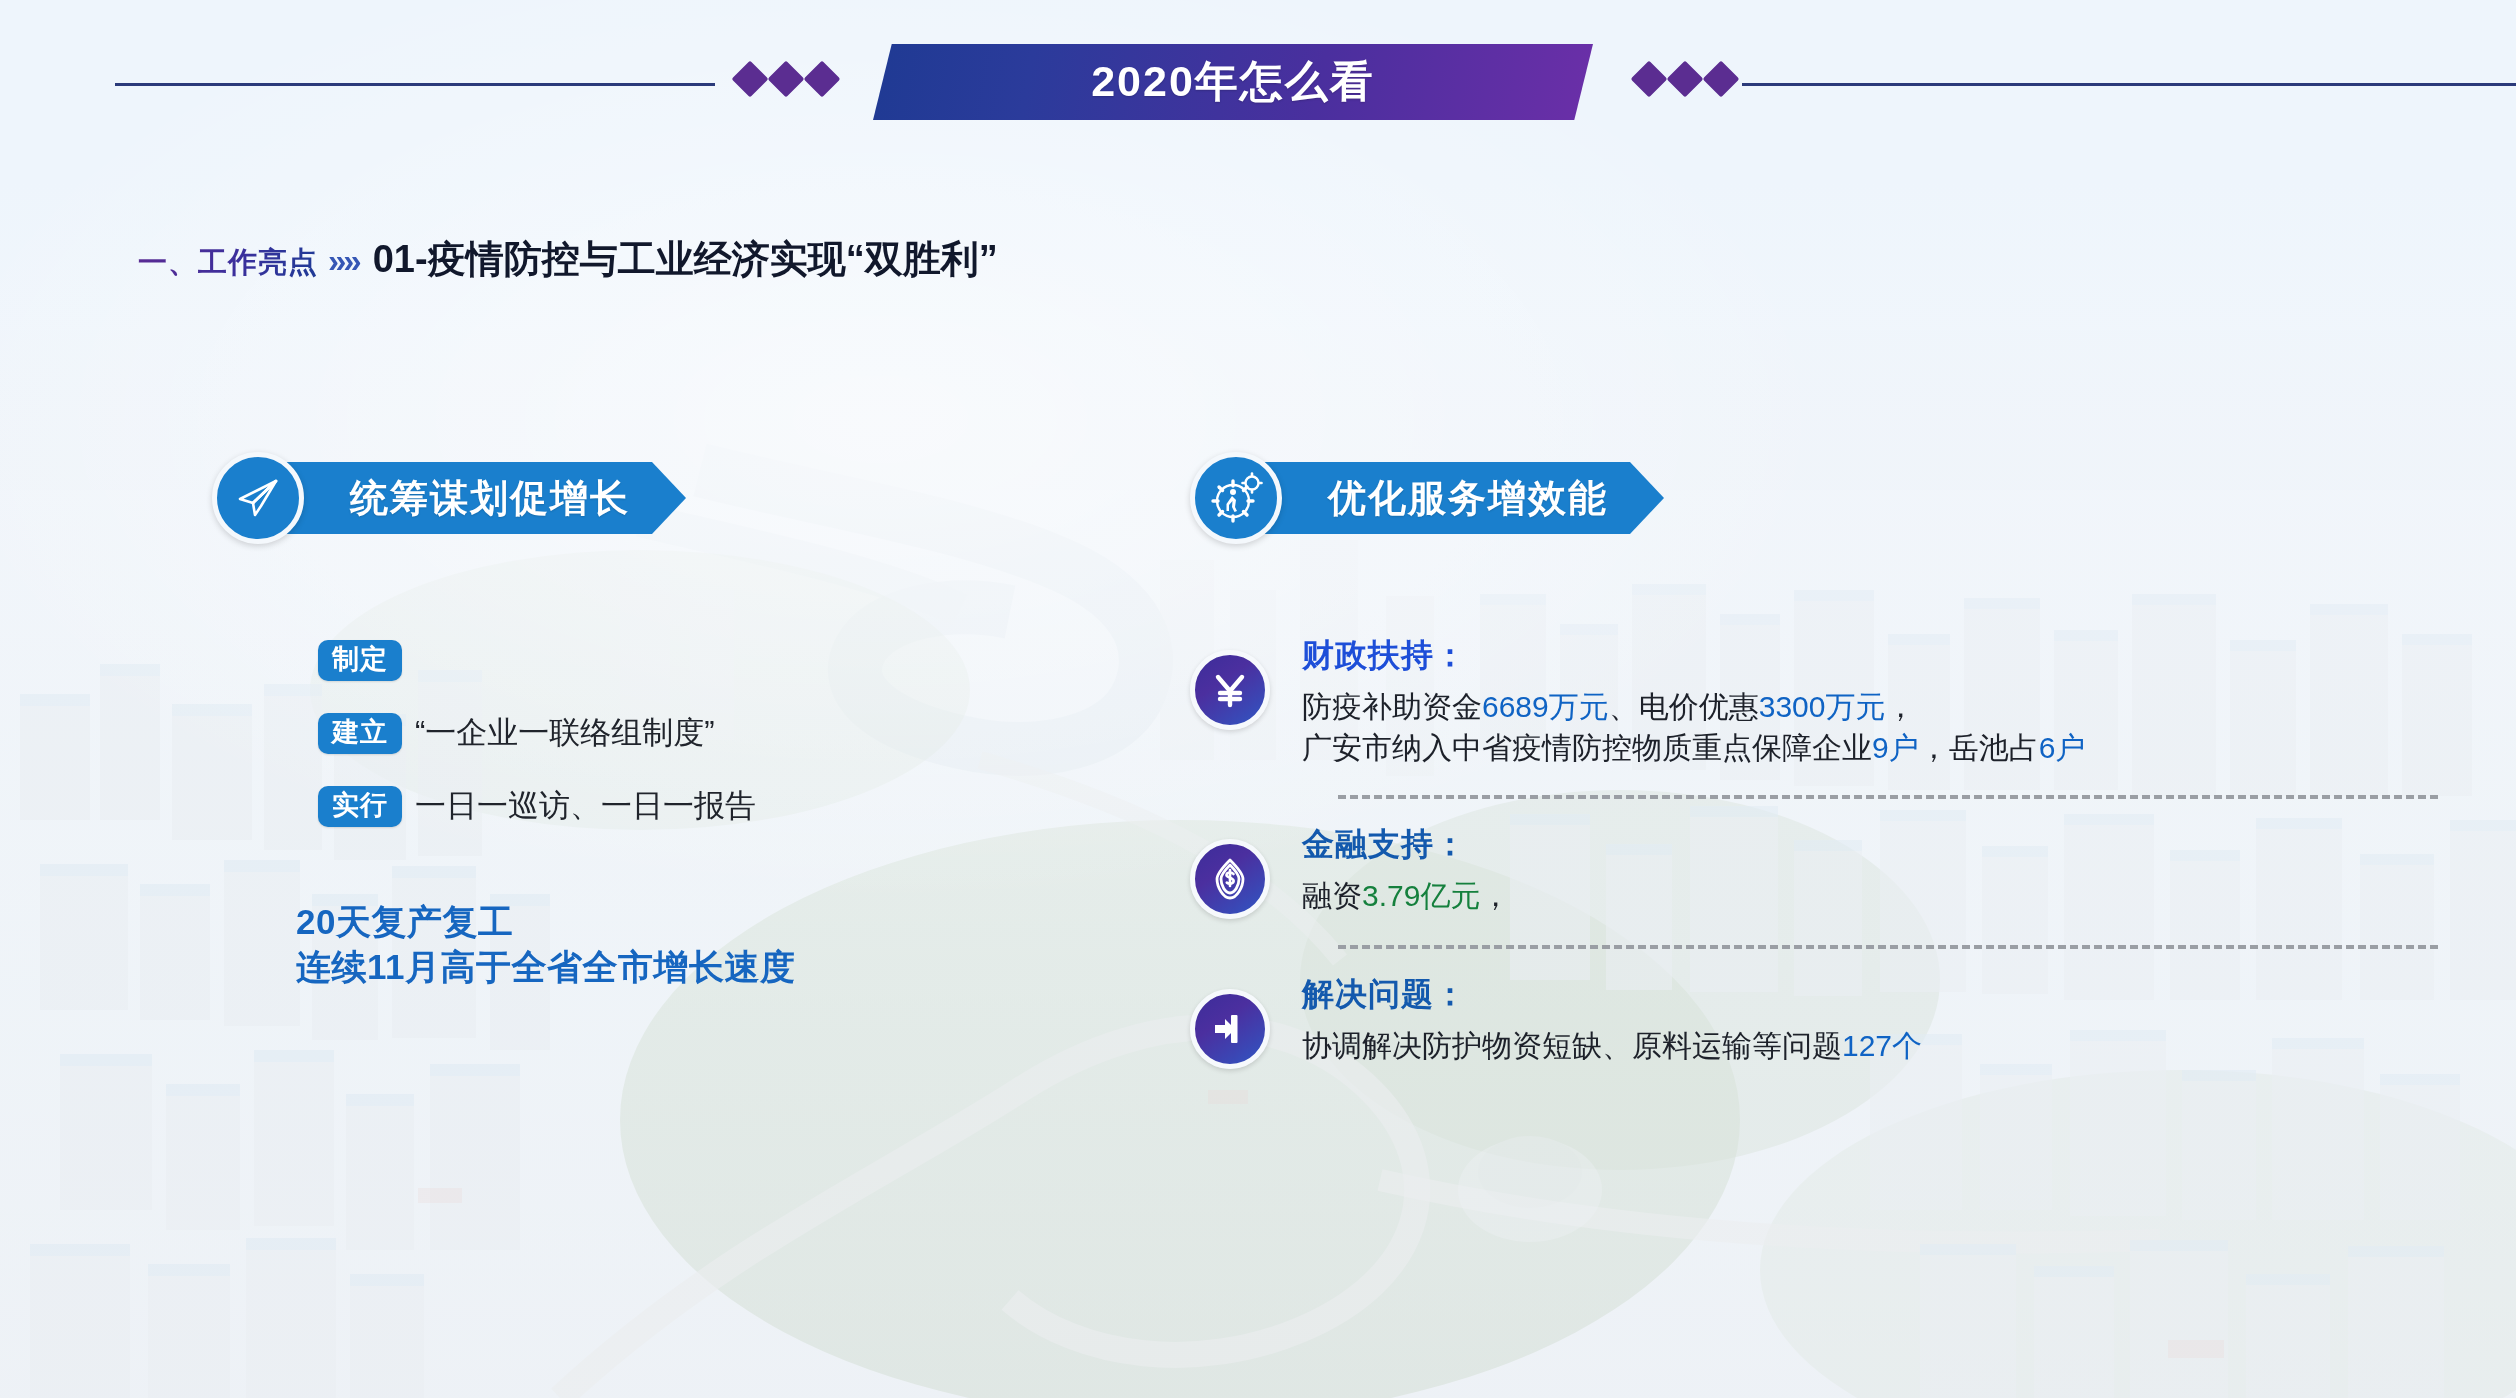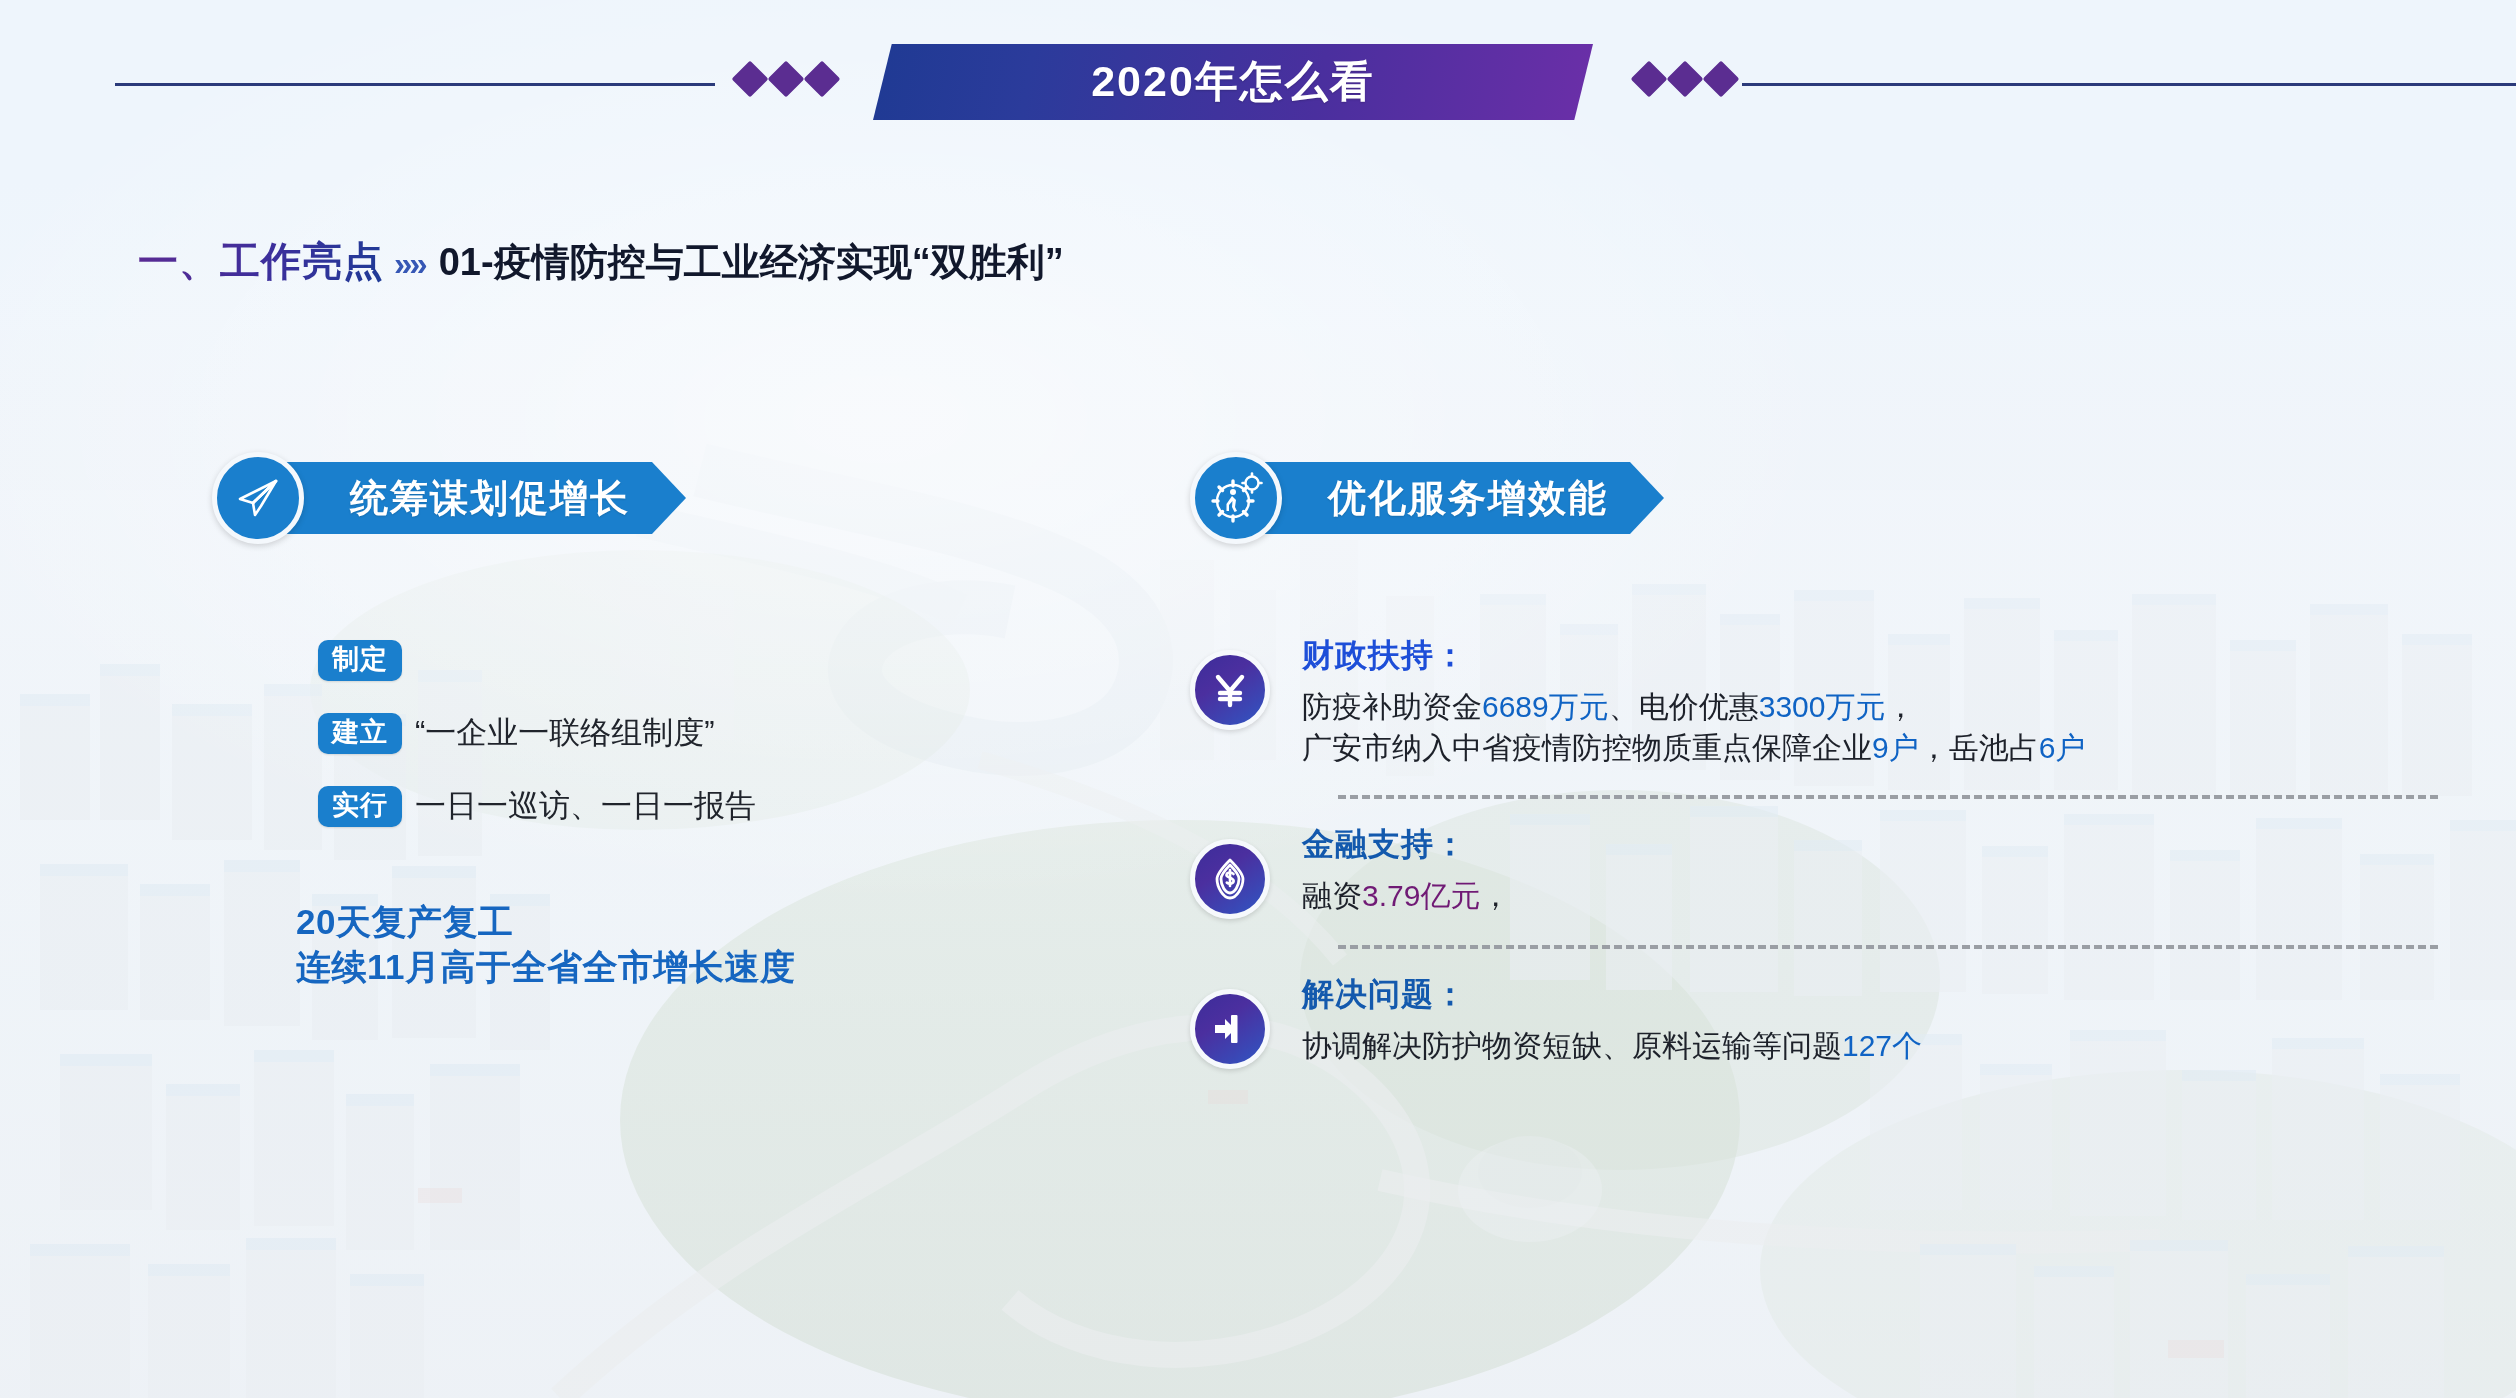--- a/index.html
+++ b/index.html
@@ -99,21 +99,21 @@
   
   .section-heading {
     position: absolute;
     left: 138px;
     top: 234px;
     display: flex;
     align-items: baseline;
     white-space: nowrap;
   }
   .sh-index {
-    font-size: 40px;
+    font-size: 29px;
     font-weight: bold;
     color: #4b2d8f;
     background: linear-gradient(100deg, #5a2a93 0%, #3b2f9c 55%, #1f3b96 100%);
     -webkit-background-clip: text;
     background-clip: text;
     -webkit-text-fill-color: transparent;
     letter-spacing: 1px;
   }
   .sh-chevrons {
     font-size: 33px;
@@ -554,21 +554,21 @@
                 <path d="M23,9 C29,15 32,19 32,23 C32,29 28,37 23,37 C18,37 14,29 14,23 C14,19 17,15 23,9 Z"></path>
               </g>
               <g fill="none" stroke="#ffffff" stroke-width="2.6" stroke-linecap="round">
                 <path d="M26.5,18 C25,16.2 20.5,16 19.5,18.6 C18.5,21.2 26,21.6 26.6,24.6 C27.1,27.4 22.5,28.6 19.8,26.6"></path>
                 <line x1="23" y1="14" x2="23" y2="30"></line>
               </g>
             </svg>
           </div>
           <div class="rc-body">
             <div class="rc-title" style="color: rgb(19, 89, 173);">金融支持：</div>
-            <div class="rc-text"><span>融资</span><b style="color: #701a75; margin-top: 16px;">3.79亿元</b><span>，</span></div>
+            <div class="rc-text"><span>融资</span><b style="color: #15803d; margin-top: 16px;">3.79亿元</b><span>，</span></div>
           </div>
         </div>
         <div class="rc-divider"></div>
         <div class="rc-item">
           <div class="rc-icon">
             <svg width="46" height="46" viewBox="0 0 46 46">
               <g fill="#ffffff">
                 <rect x="24" y="9" width="6.5" height="28" rx="1"></rect>
                 <path d="M8,19 L18,19 L18,13 L28,23 L18,33 L18,27 L8,27 Z"></path>
               </g>

